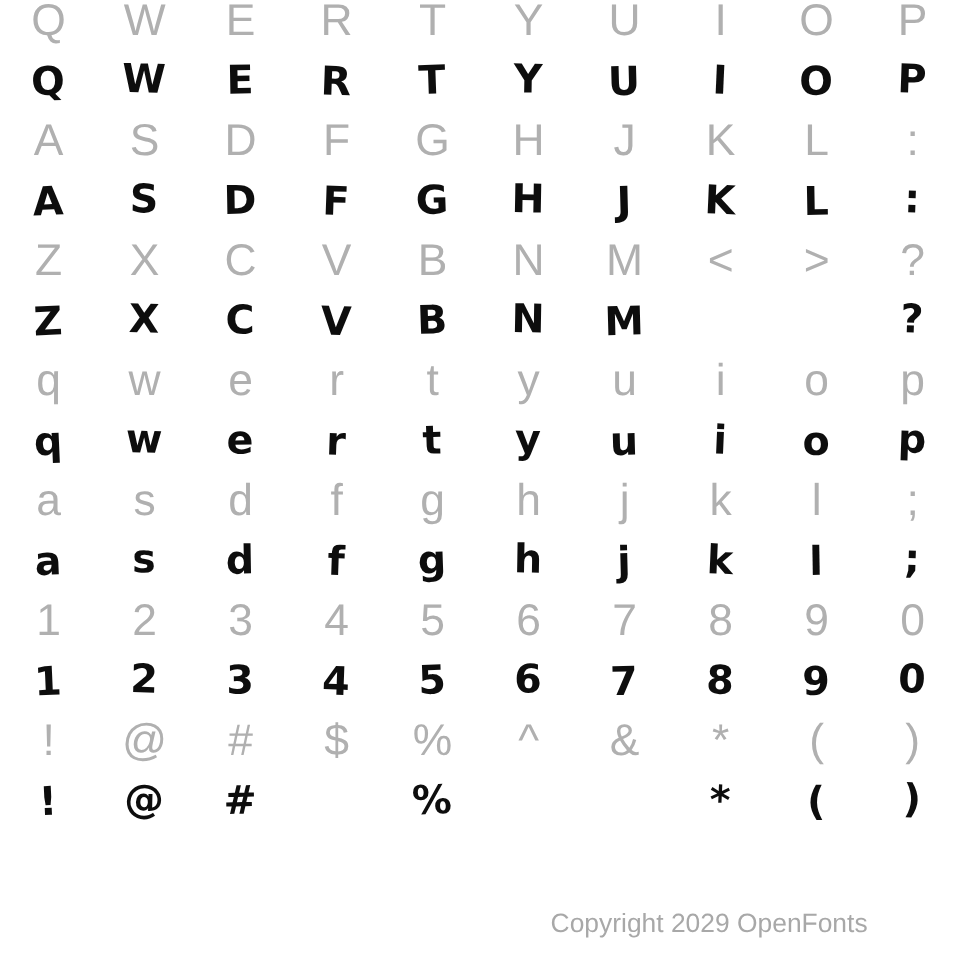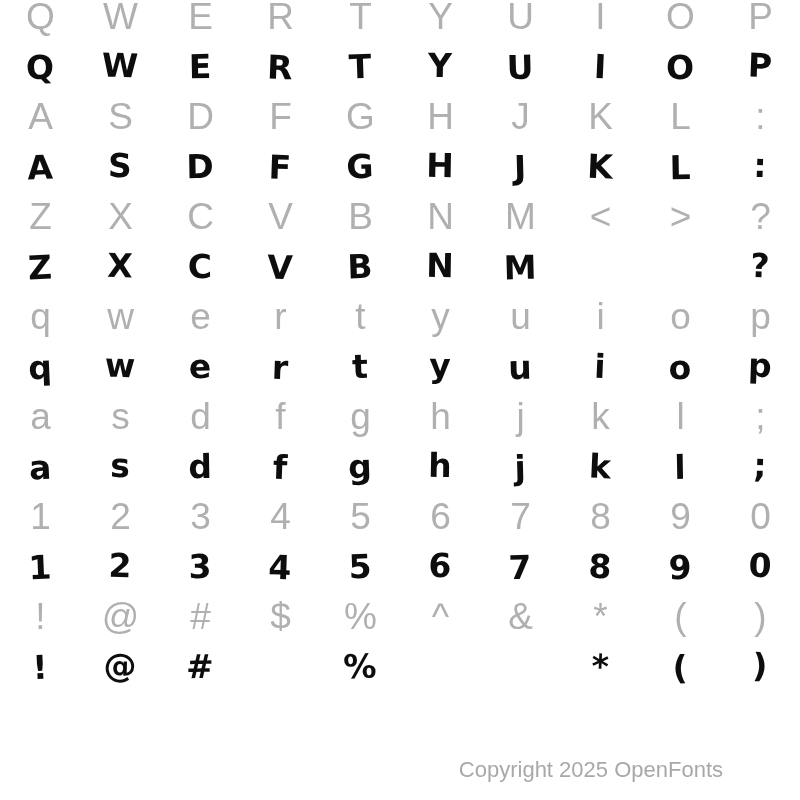--- a/index.html
+++ b/index.html
@@ -222,14 +222,14 @@
         <span class="cell" style="transform: rotate(-1deg) translateY(0px);">#</span>
         <span class="cell"></span>
         <span class="cell" style="transform: rotate(-2deg) translateY(0px);">%</span>
         <span class="cell"></span>
         <span class="cell"></span>
         <span class="cell" style="transform: rotate(2.5deg) translateY(0px);">*</span>
         <span class="cell" style="transform: rotate(-1deg) translateY(1px);">(</span>
         <span class="cell" style="transform: rotate(2deg) translateY(-1px);">)</span>
       </div>
     </div>
-  <div class="footer">Copyright 2025 OpenFonts</div>
+  <div class="footer">Copyright 2029 OpenFonts</div>
 </div>
 
 </body></html>

